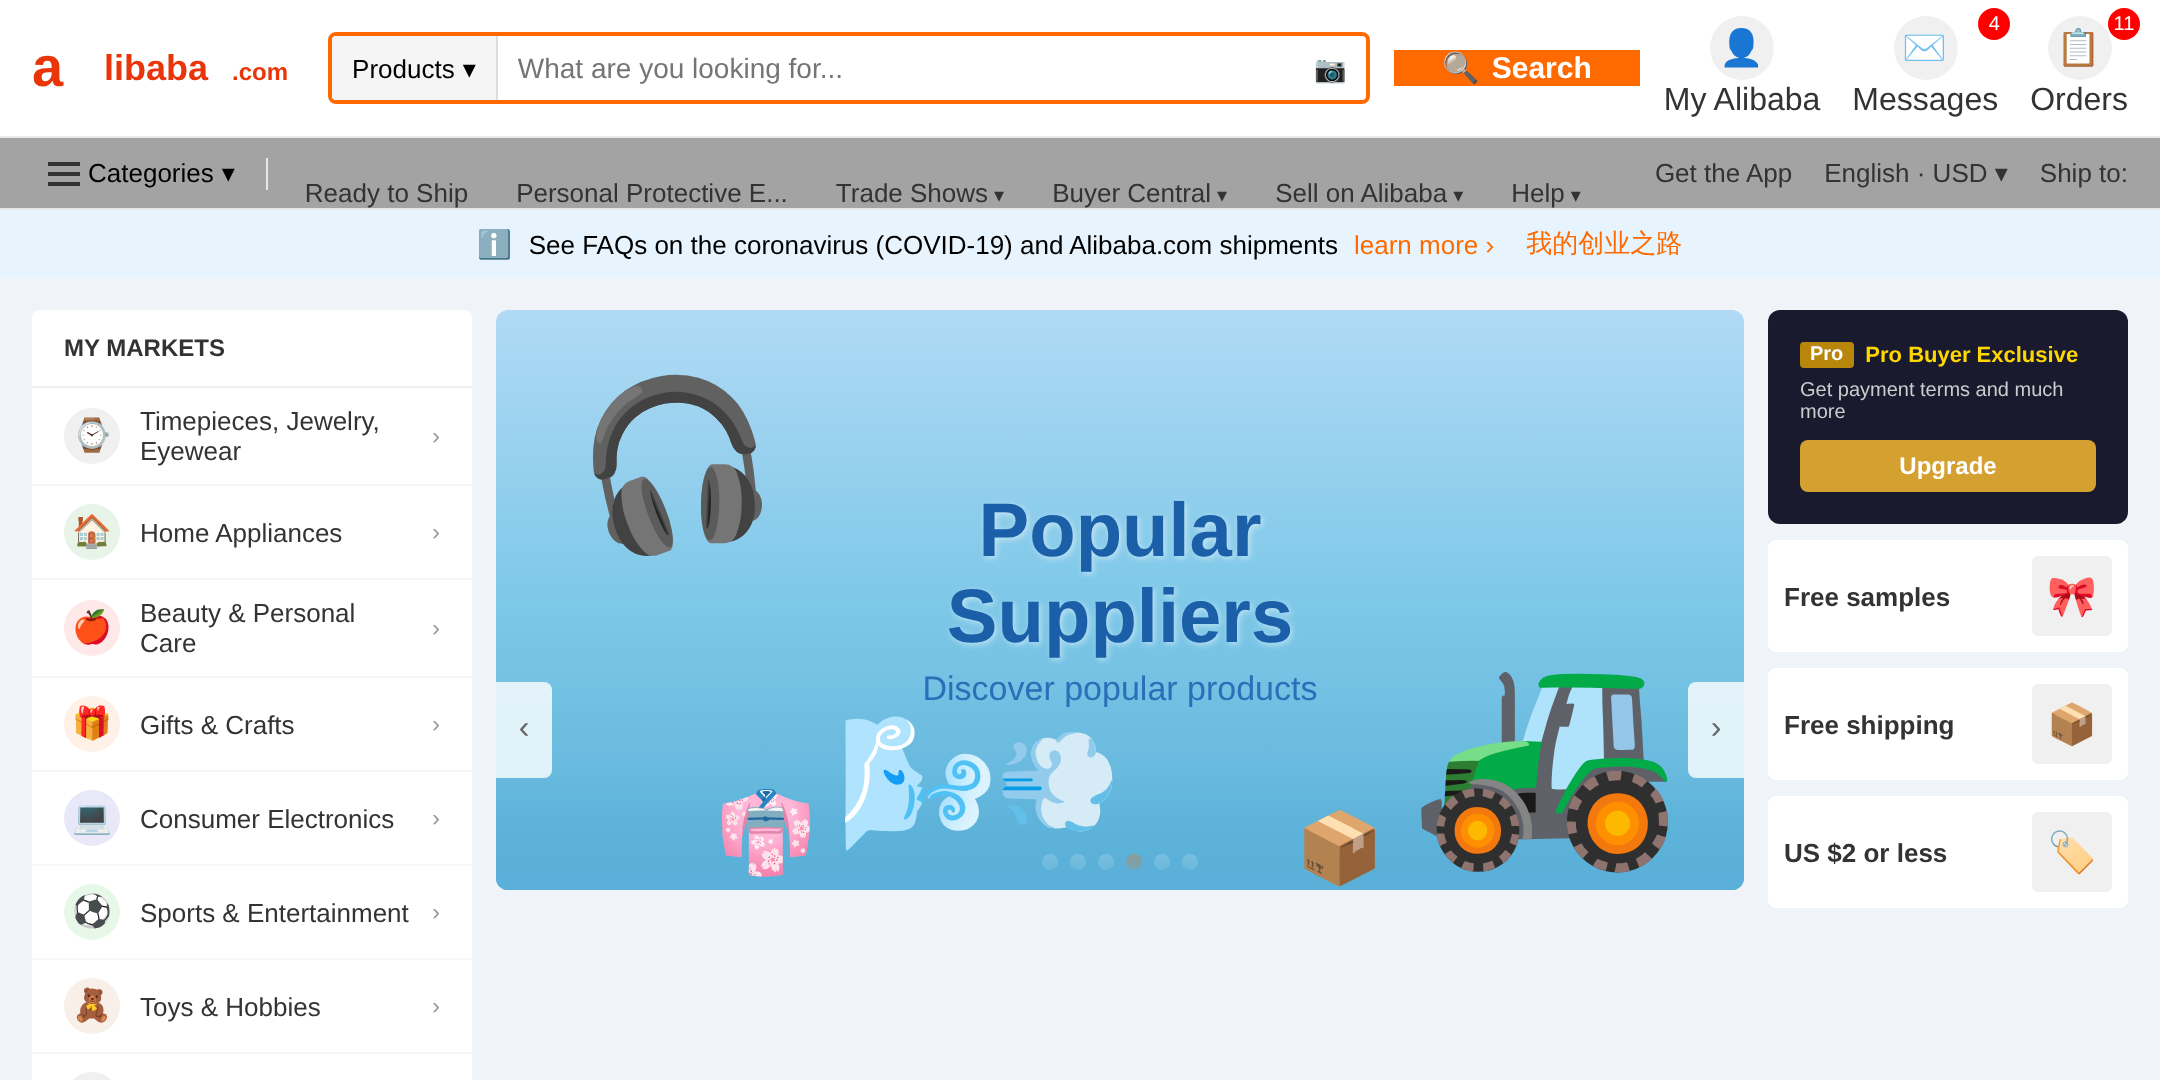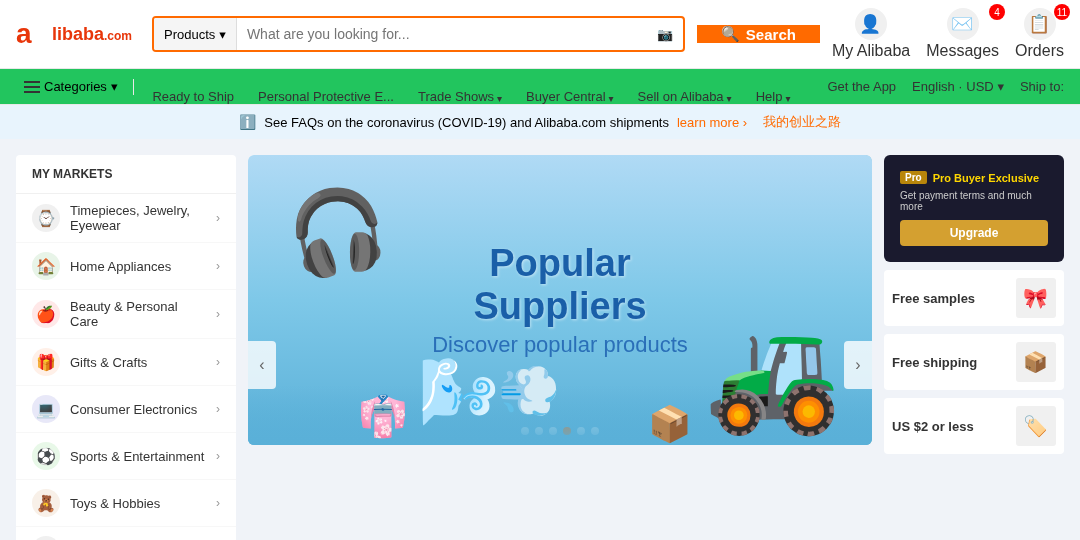--- a/index.html
+++ b/index.html
@@ -13,21 +13,21 @@
     .search-input { flex: 1; border: none; outline: none; padding: 8px 10px; font-size: 14px; color: #999; }
     .search-camera { padding: 0 10px; display: flex; align-items: center; color: #999; cursor: pointer; }
     .search-btn { background: #ff6a00; color: #fff; border: none; padding: 0 24px; font-size: 15px; font-weight: bold; cursor: pointer; display: flex; align-items: center; gap: 6px; }
     .header-actions { display: flex; gap: 16px; margin-left: auto; align-items: center; }
     .header-action { text-align: center; cursor: pointer; position: relative; }
     .header-action .label { font-size: 16px; color: #333; }
     .badge { position: absolute; top: -4px; right: -6px; background: #ff0000; color: #fff; border-radius: 50%; width: 16px; height: 16px; font-size: 10px; display: flex; align-items: center; justify-content: center; }
     .avatar-icon { width: 32px; height: 32px; background: #f0f0f0; border-radius: 50%; display: flex; align-items: center; justify-content: center; font-size: 18px; margin: 0 auto 2px; }
 
     
-    .nav { background: #22c55e; border-bottom: 1px solid #e8e8e8; display: flex; align-items: center; padding: 0 16px; height: 36px; gap: 4px; }
+    .nav { background: #a3a3a3; border-bottom: 1px solid #e8e8e8; display: flex; align-items: center; padding: 0 16px; height: 36px; gap: 4px; }
     .nav-item { padding: 0 10px; font-size: 13px; color: #333; cursor: pointer; height: 100%; display: flex; align-items: flex-end; gap: 3px; white-space: nowrap; }
     .nav-divider { width: 1px; height: 16px; background: #e8e8e8; margin: 0 4px; }
     .categories-btn { display: flex; align-items: center; gap: 4px; font-size: 13px; cursor: pointer; padding: 0 8px; }
     .hamburger { display: flex; flex-direction: column; gap: 3px; }
     .hamburger span { display: block; width: 16px; height: 2px; background: #333; }
     .nav-right { margin-left: auto; display: flex; gap: 16px; font-size: 13px; color: #333; }
     .nav-right span { cursor: pointer; }
 
     
     .banner { background: #e8f4fd; padding: 8px 16px; display: flex; align-items: center; justify-content: center; gap: 8px; font-size: 13px; }
@@ -47,21 +47,21 @@
     .sidebar-arrow { color: #999; font-size: 12px; }
 
     
     .center-content { flex: 1; position: relative; border-radius: 6px; overflow: hidden; min-height: 290px; }
     .banner-slide { width: 100%; height: 290px; background: linear-gradient(135deg, #c8e8f8 0%, #a0d8f0 40%, #7fc8e8 60%, #e8e0c0 100%); position: relative; display: flex; align-items: center; border-radius: 6px; overflow: hidden; }
     .slide-prev, .slide-next { position: absolute; top: 50%; transform: translateY(-50%); background: rgba(255,255,255,0.8); border: none; width: 28px; height: 48px; cursor: pointer; z-index: 10; font-size: 16px; color: #666; display: flex; align-items: center; justify-content: center; }
     .slide-prev { left: 0; border-radius: 0 4px 4px 0; }
     .slide-next { right: 0; border-radius: 4px 0 0 4px; }
     .slide-content { position: absolute; left: 50%; top: 50%; transform: translate(-50%, -50%); text-align: center; z-index: 5; }
     .slide-title { font-size: 38px; font-weight: bold; color: #1a5fa8; text-shadow: 1px 1px 3px rgba(255,255,255,0.5); }
-    .slide-subtitle { font-size: 22px; color: #2a6fb8; margin-top: 4px; }
+    .slide-subtitle { font-size: 17px; color: #2a6fb8; margin-top: 4px; }
     .slide-dots { position: absolute; bottom: 10px; left: 50%; transform: translateX(-50%); display: flex; gap: 6px; }
     .dot { width: 8px; height: 8px; border-radius: 50%; background: rgba(255,255,255,0.6); cursor: pointer; }
     .dot.active { background: #ff6a00; }
 
     
     .right-panel { width: 180px; flex-shrink: 0; display: flex; flex-direction: column; gap: 8px; }
     .pro-card { background: #1a1a2e; border-radius: 6px; padding: 16px; color: #fff; }
     .upgrade-btn { background: #d4a030; color: #fff; border: none; width: 100%; padding: 6px; border-radius: 4px; cursor: pointer; font-size: 12px; font-weight: bold; }
     .sale-banner { background: #ff6a00; color: #fff; border-radius: 4px; padding: 8px 12px; font-size: 12px; font-weight: bold; text-align: center; cursor: pointer; }
     .promo-item { background: #fff; border-radius: 4px; display: flex; align-items: center; gap: 8px; padding: 8px; cursor: pointer; }
@@ -71,21 +71,21 @@
 </head>
 <body>
 
 <div class="header">
   <div class="logo">
     <span style="display:flex;align-items:center;">
 
       <svg width="36" height="30" viewBox="0 0 36 30">
         <text x="0" y="24" font-size="28" font-weight="bold" fill="#e8360a" font-family="Arial">a</text>
       </svg>
-      <span style="font-size:18px;font-weight:bold;color:#e8360a;">libaba<span style="font-size:12px;">.com</span></span>
+      <span style="font-size:18px;font-weight:bold;color:#e8360a;">libaba<span style="font-size:12px;margin-left:12px;">.com</span></span>
     </span>
   </div>
 
   <div class="search-bar">
     <div class="search-dropdown">
       <span>Products</span>
       <span>▾</span>
     </div>
     <input class="search-input" type="text" placeholder="What are you looking for..." style="">
     <div class="search-camera">📷</div>

